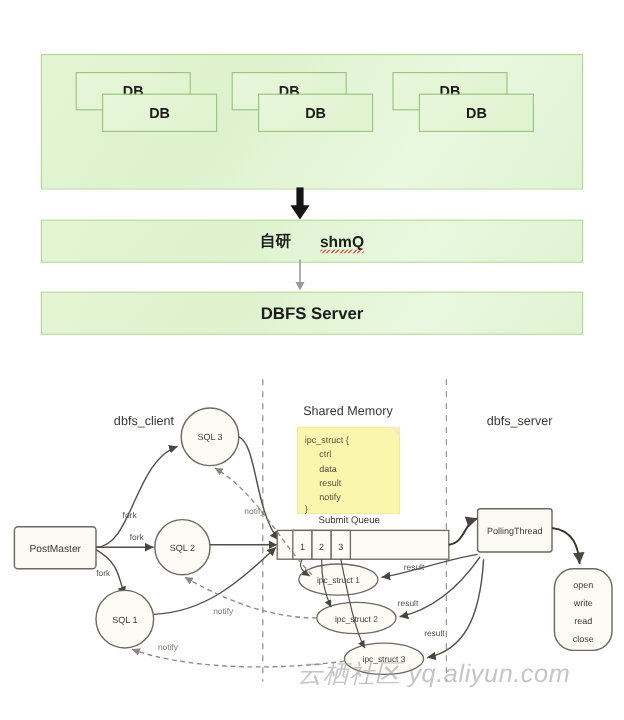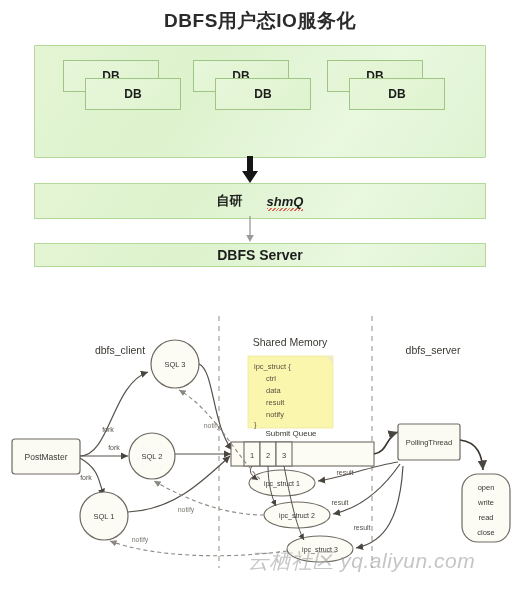--- a/index.html
+++ b/index.html
@@ -97,35 +97,34 @@
     align-items: center;
     justify-content: center;
     font-size: 13px;
     font-weight: 700;
     color: #1d1d1d;
     gap: 24px;
   }
   #shmq-label .squiggle {
     position: relative;
     padding-bottom: 0;
-    font-style: italic;
   }
   #shmq-label .squiggle::after {
     content: "";
     position: absolute;
     left: 0; right: 0; bottom: -2px;
     height: 3px;
     background-image:
       repeating-linear-gradient(135deg, #e04b3c 0 1.2px, transparent 1.2px 2.6px);
     opacity: .85;
   }
 
   #server-box {
     left: 34px; top: 243px;
-    width: 452px; height: 24px;
+    width: 452px; height: 36px;
   }
   #server-label {
     position: absolute;
     left: 0; top: 0;
     width: 100%; height: 100%;
     display: flex;
     align-items: center;
     justify-content: center;
     font-size: 14px;
     font-weight: 700;
@@ -153,21 +152,20 @@
     letter-spacing: .5px;
     white-space: nowrap;
     pointer-events: none;
   }
 </style>
 </head>
 <body>
 
 <div id="top-diagram">
 
-  <div id="page-title">DBFS用户态IO服务化</div>
 
   <div class="greenbox" id="client-box">
 
     <div class="db-group" id="db-group-1">
       <div class="db-card back">DB</div>
       <div class="db-card front">DB</div>
     </div>
 
     <div class="db-group" id="db-group-2">
       <div class="db-card back">DB</div>

